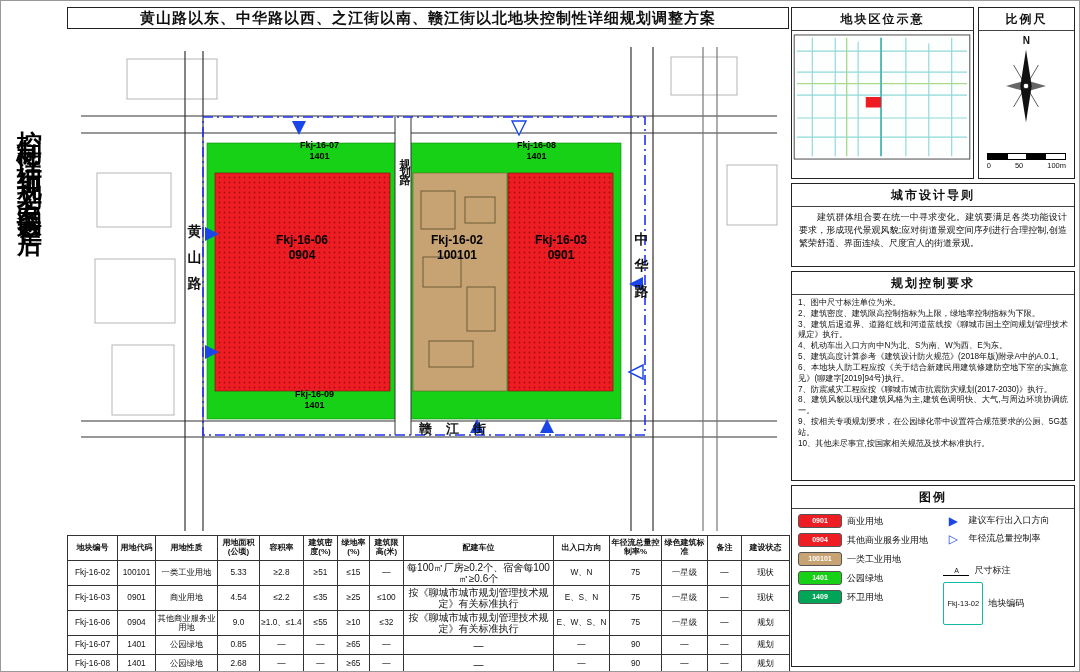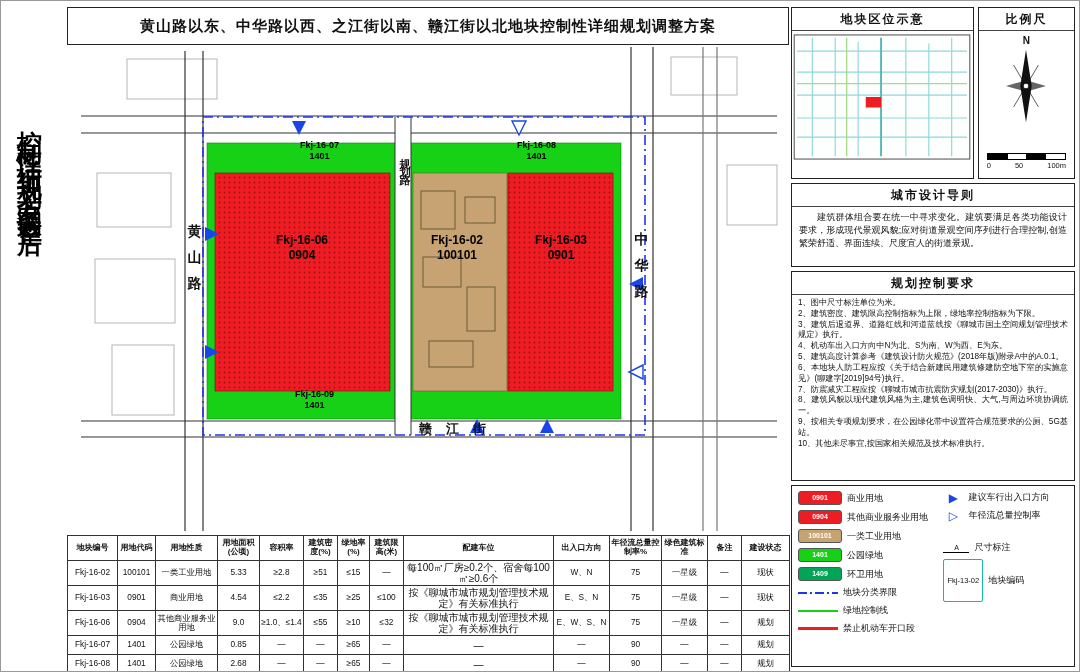--- a/index.html
+++ b/index.html
@@ -11,21 +11,21 @@
   
   .left-title {
     position:absolute; left:12px; top:110px;
     writing-mode:vertical-rl; text-orientation:upright;
     font-family:"Liberation Serif", serif; font-size:25px; font-weight:600;
     letter-spacing:9px; color:#000;
   }
   
   .map-panel { position:absolute; left:66px; top:6px; width:722px; height:526px; }
   .map-title-box {
-    position:absolute; left:0; top:0; width:100%; height:38px; box-sizing:border-box;
+    position:absolute; left:0; top:0; width:100%; height:22px; box-sizing:border-box;
     border:1px solid #222; display:flex; align-items:center; justify-content:center;
     font-weight:bold; font-size:15px; letter-spacing:1px;
   }
   .map-canvas { position:absolute; left:0; top:38px; width:722px; height:488px; }
   .map-canvas svg { position:absolute; left:0; top:0; }
   .map-labels { position:absolute; left:0; top:0; width:100%; height:100%; }
   .street-h { position:absolute; font-size:14px; font-weight:bold; white-space:nowrap; }
   .street-v { position:absolute; writing-mode:vertical-rl; text-orientation:upright; font-size:14px; font-weight:bold; }
   .p-label { position:absolute; text-align:center; font-weight:bold; color:#000; line-height:1.25; }
   .p-label .code { display:block; font-weight:bold; }
@@ -407,20 +407,21 @@
           <div class="req-item">5、建筑高度计算参考《建筑设计防火规范》(2018年版)附录A中的A.0.1。</div>
           <div class="req-item">6、本地块人防工程应按《关于结合新建民用建筑修建防空地下室的实施意见》(聊建字[2019]94号)执行。</div>
           <div class="req-item">7、防震减灾工程应按《聊城市城市抗震防灾规划(2017-2030)》执行。</div>
           <div class="req-item">8、建筑风貌以现代建筑风格为主,建筑色调明快、大气,与周边环境协调统一。</div>
           <div class="req-item">9、按相关专项规划要求，在公园绿化带中设置符合规范要求的公厕、5G基站。</div>
           <div class="req-item">10、其他未尽事宜,按国家相关规范及技术标准执行。</div>
         </div>
     </div>
 
     <div class="box legend-box">
+      <div class="box-title">图例</div>
       <div class="legend-body">
         <div class="legend-col-left">
           <div>
               <div class="legend-row">
                 <span class="swatch" style="background: rgb(238, 28, 35);">0901</span>
                 <span class="legend-label">商业用地</span>
               </div>
               <div class="legend-row">
                 <span class="swatch" style="background: rgb(238, 28, 35);">0904</span>
                 <span class="legend-label">其他商业服务业用地</span>
@@ -429,34 +430,20 @@
                 <span class="swatch" style="background: rgb(199, 163, 116);">100101</span>
                 <span class="legend-label">一类工业用地</span>
               </div>
               <div class="legend-row">
                 <span class="swatch" style="background: rgb(22, 209, 22);">1401</span>
                 <span class="legend-label">公园绿地</span>
               </div>
               <div class="legend-row">
                 <span class="swatch" style="background: rgb(0, 165, 88);">1409</span>
                 <span class="legend-label">环卫用地</span>
-              </div>
-            </div>
-          <div>
-              <div class="legend-row">
-                <span class="line-sample line-dashdot"></span>
-                <span class="legend-label">地块分类界限</span>
-              </div>
-              <div class="legend-row">
-                <span class="line-sample line-green"></span>
-                <span class="legend-label">绿地控制线</span>
-              </div>
-              <div class="legend-row">
-                <span class="line-sample line-red"></span>
-                <span class="legend-label">禁止机动车开口段</span>
               </div>
             </div>
         </div>
         <div class="legend-col-right">
           <div>
               <div class="legend-row">
                 <span class="arrow-glyph" style="color: rgb(26, 70, 232);">▶</span>
                 <span class="legend-label">建议车行出入口方向</span>
               </div>
               <div class="legend-row">

